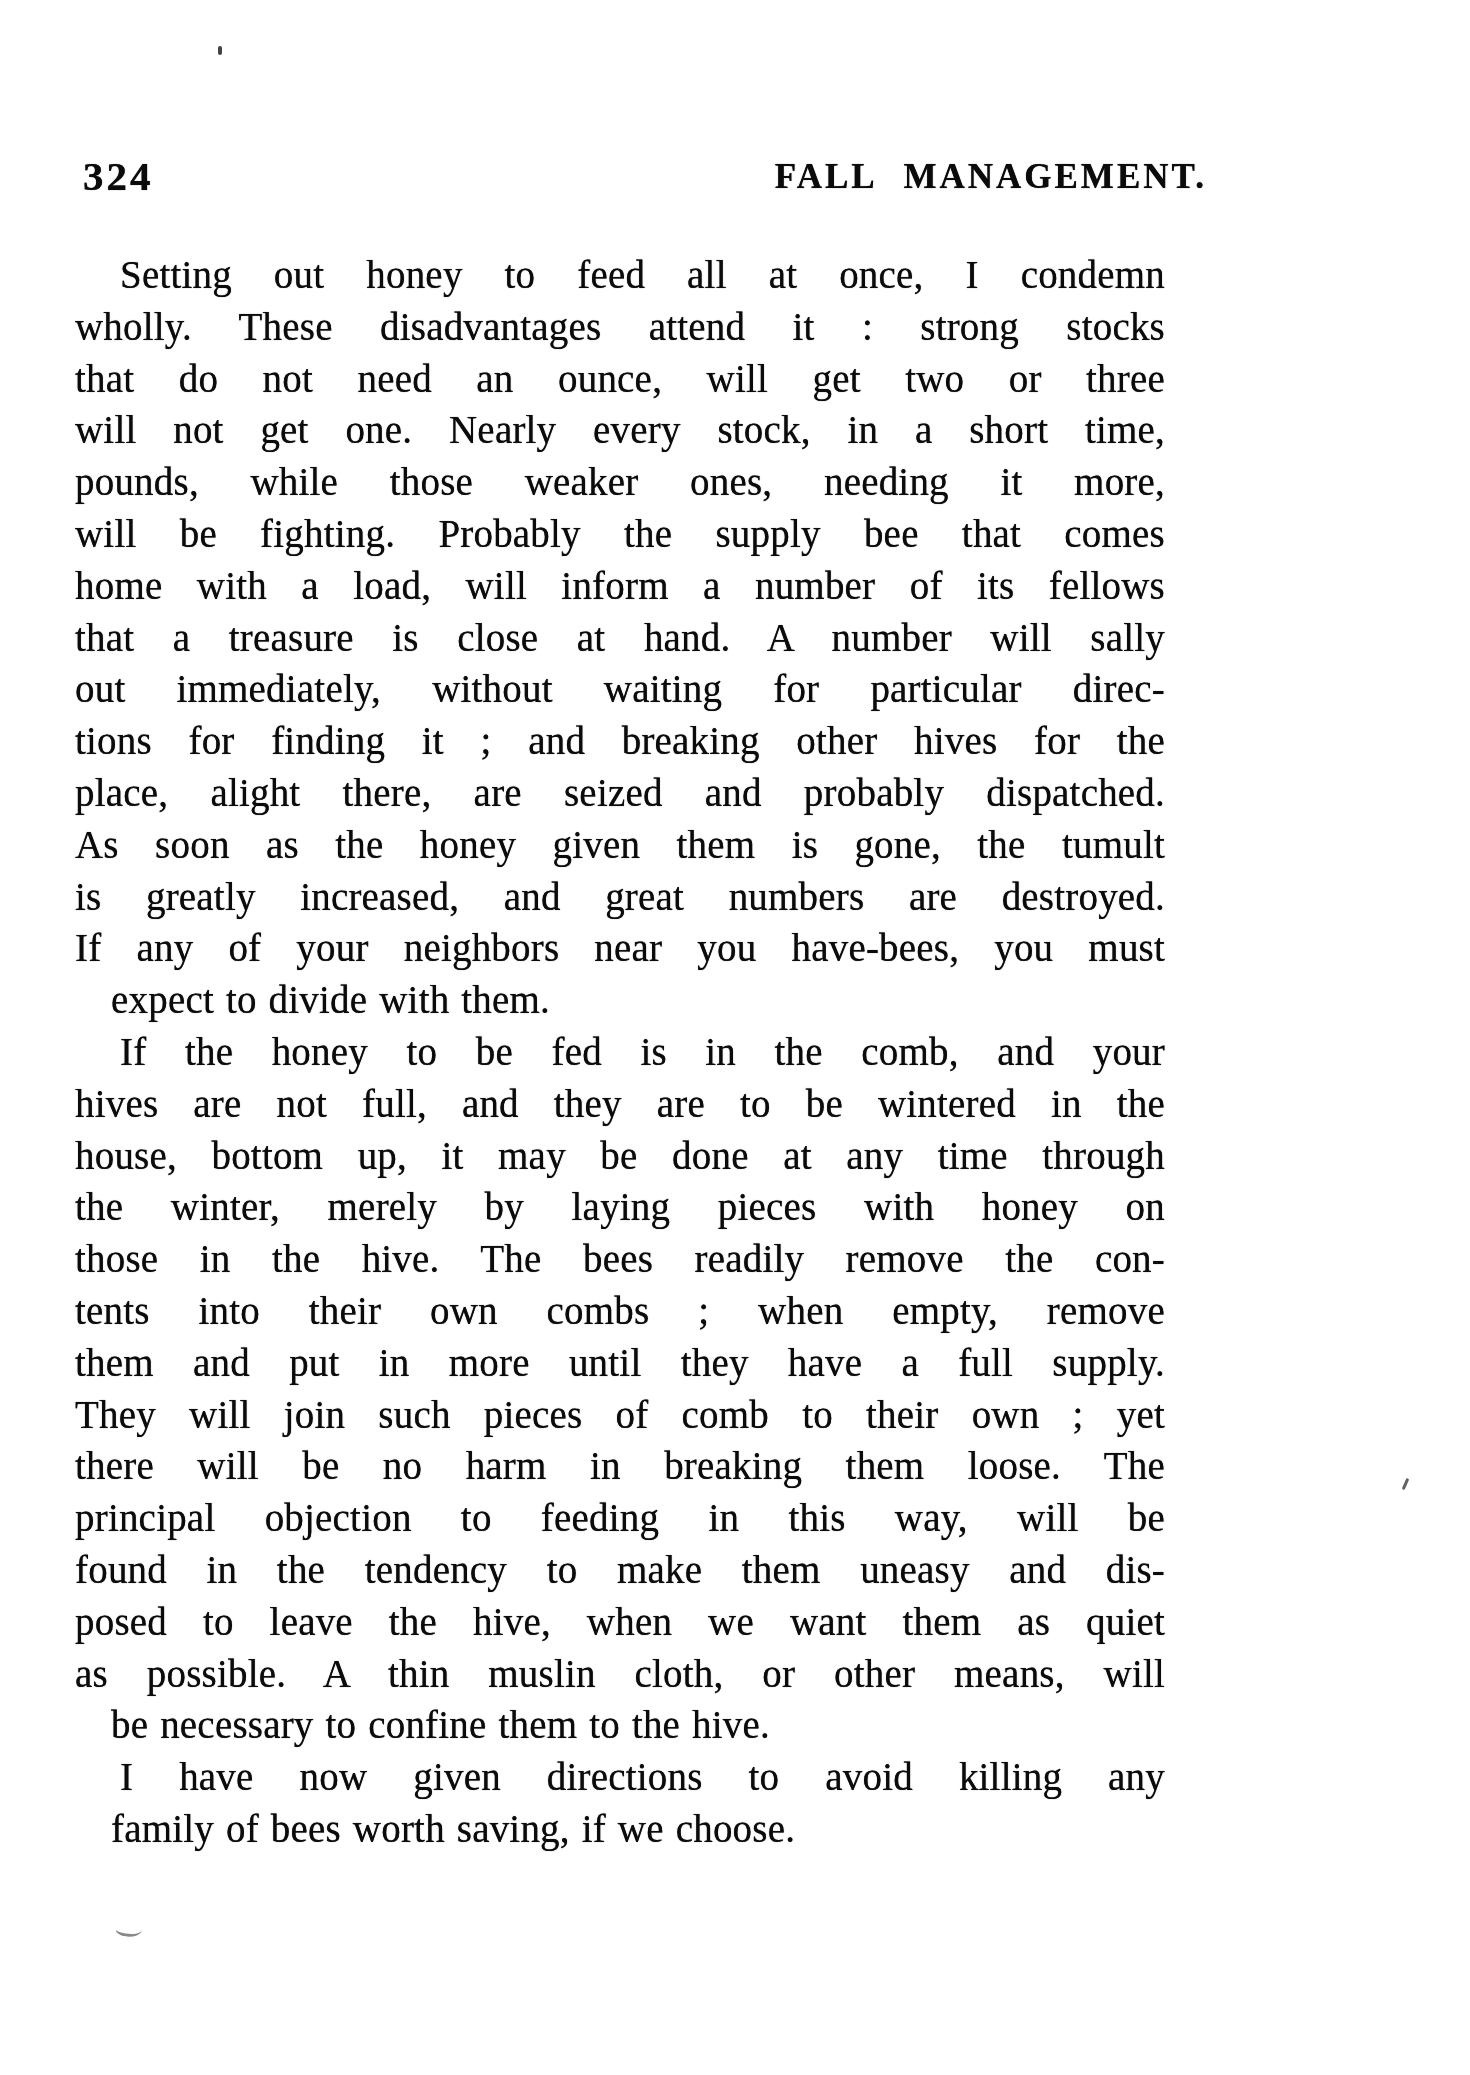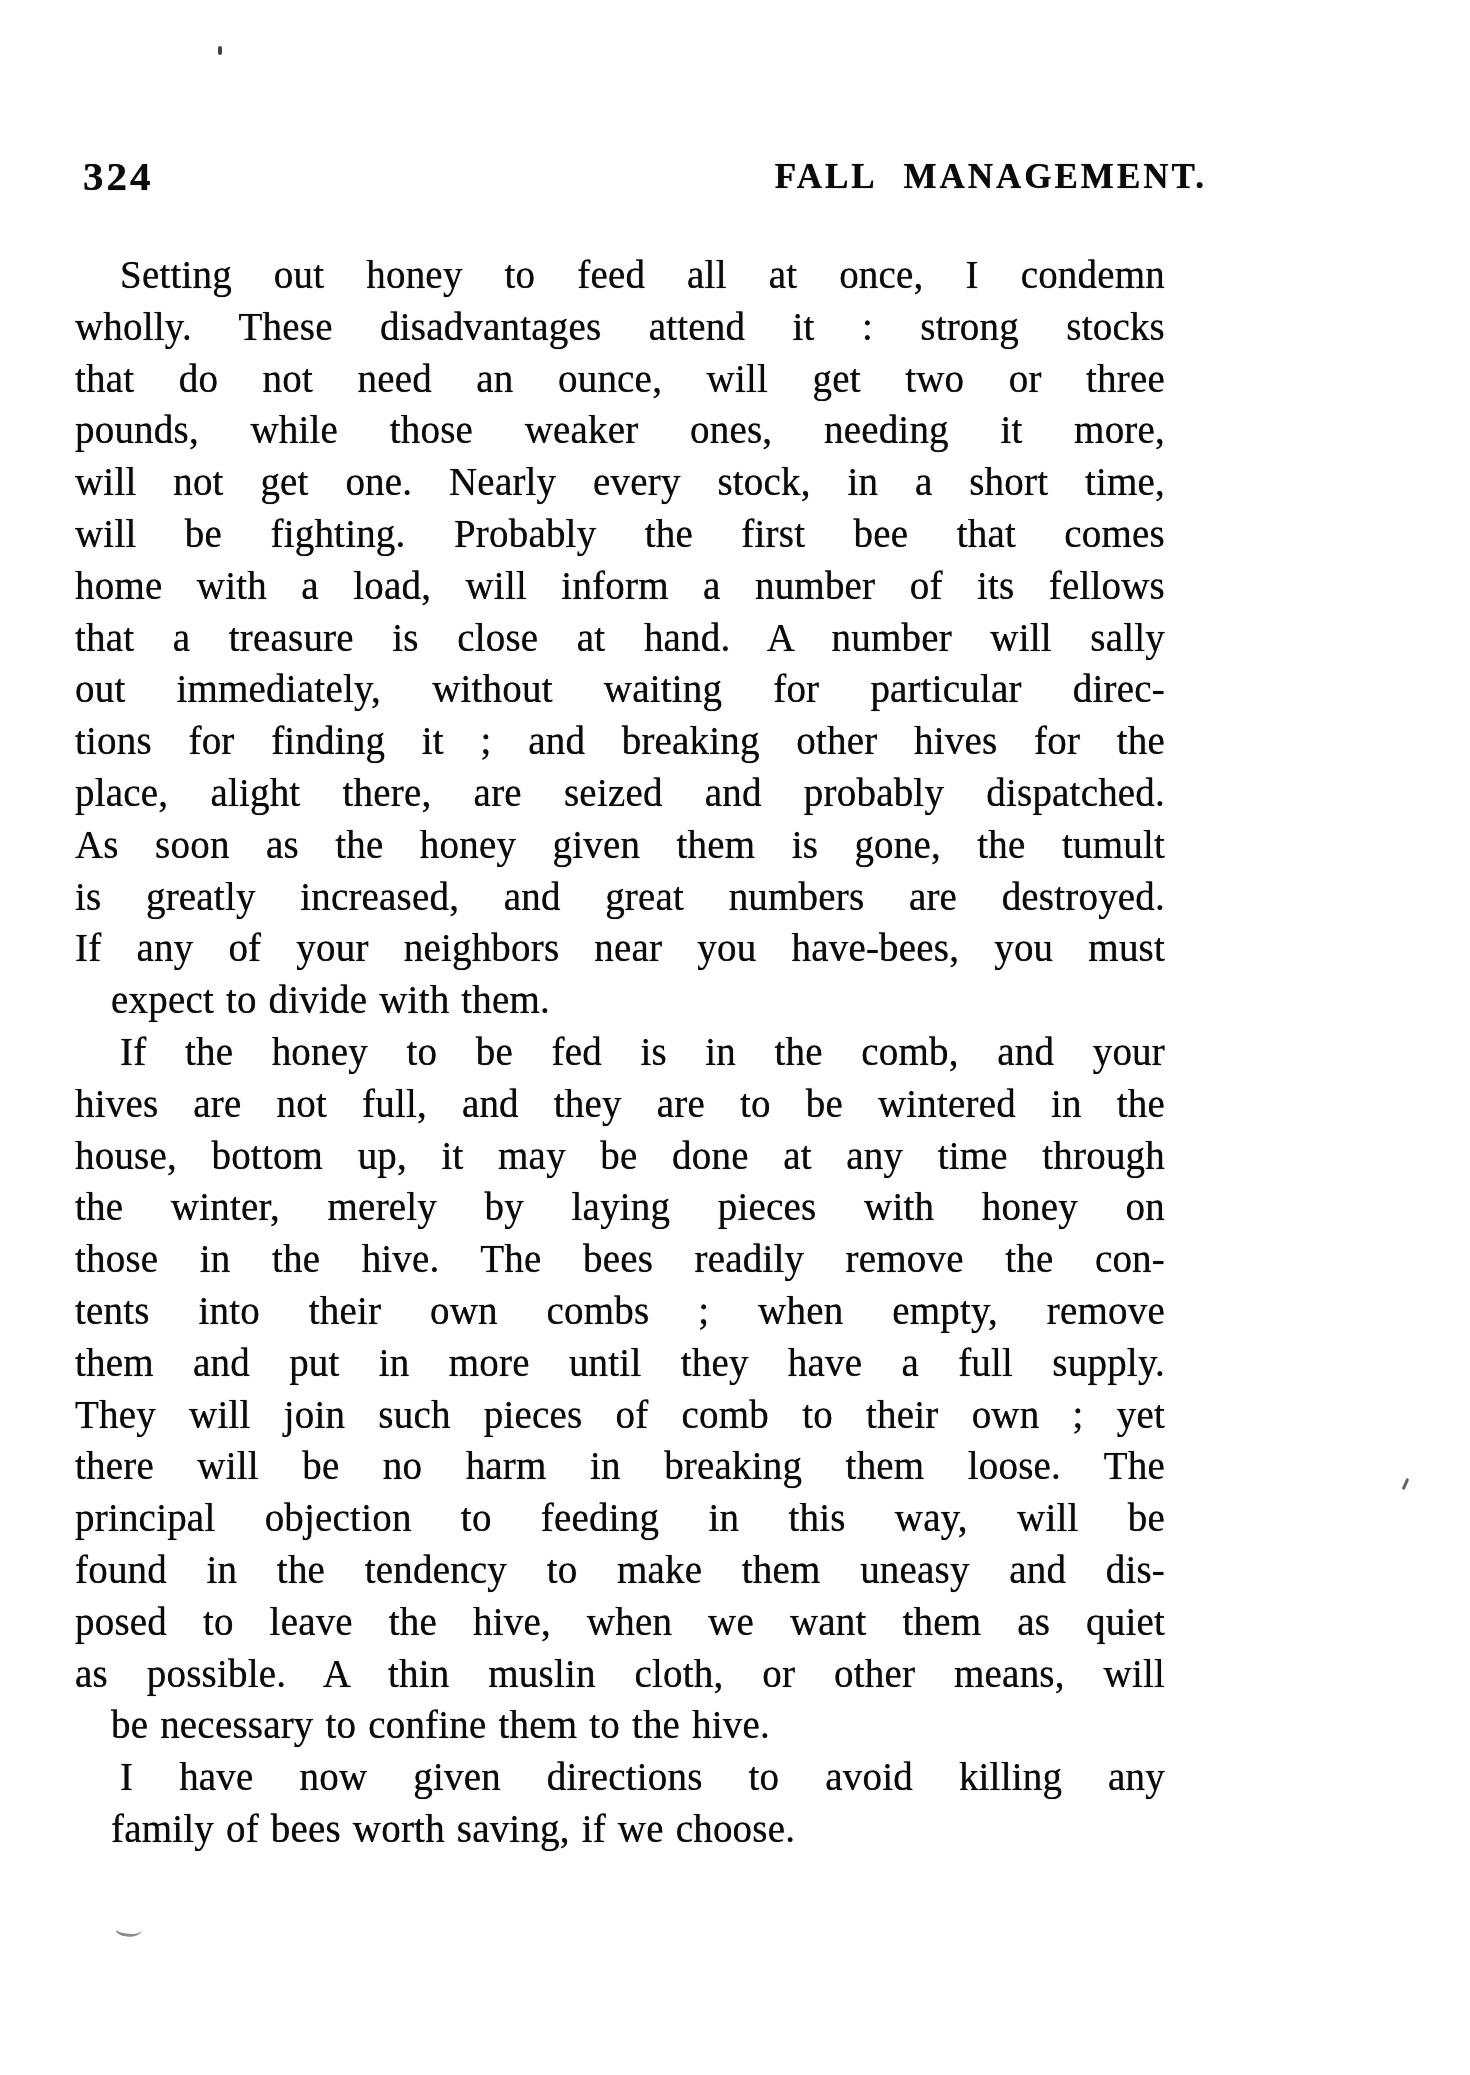--- a/index.html
+++ b/index.html
@@ -84,23 +84,23 @@
 <div class="page">
   <div class="header-row">
     <span class="pagenum">324</span>
     <div class="running-head">FALL MANAGEMENT.</div>
   </div>
 
   <div class="body-text" id="body-text">
       <div class="line first">Setting out honey to feed all at once, I condemn</div>
       <div class="line">wholly.  These disadvantages attend it : strong stocks</div>
       <div class="line">that do not need an ounce, will get two or three</div>
+      <div class="line">will not get one.  Nearly every stock, in a short time,</div>
       <div class="line">pounds, while those weaker ones, needing it more,</div>
-      <div class="line">will not get one.  Nearly every stock, in a short time,</div>
-      <div class="line">will be fighting.  Probably the first bee that comes</div>
+      <div class="line">will be fighting.  Probably the supply bee that comes</div>
       <div class="line">home with a load, will inform a number of its fellows</div>
       <div class="line">that a treasure is close at hand.  A number will sally</div>
       <div class="line">out immediately, without waiting for particular direc-</div>
       <div class="line">tions for finding it ; and breaking other hives for the</div>
       <div class="line">place, alight there, are seized and probably dispatched.</div>
       <div class="line">As soon as the honey given them is gone, the tumult</div>
       <div class="line">is greatly increased, and great numbers are destroyed.</div>
       <div class="line">If any of your neighbors near you have-bees, you must</div>
       <div class="line last">expect to divide with them.</div>
       <div class="line first">If the honey to be fed is in the comb, and your</div>

